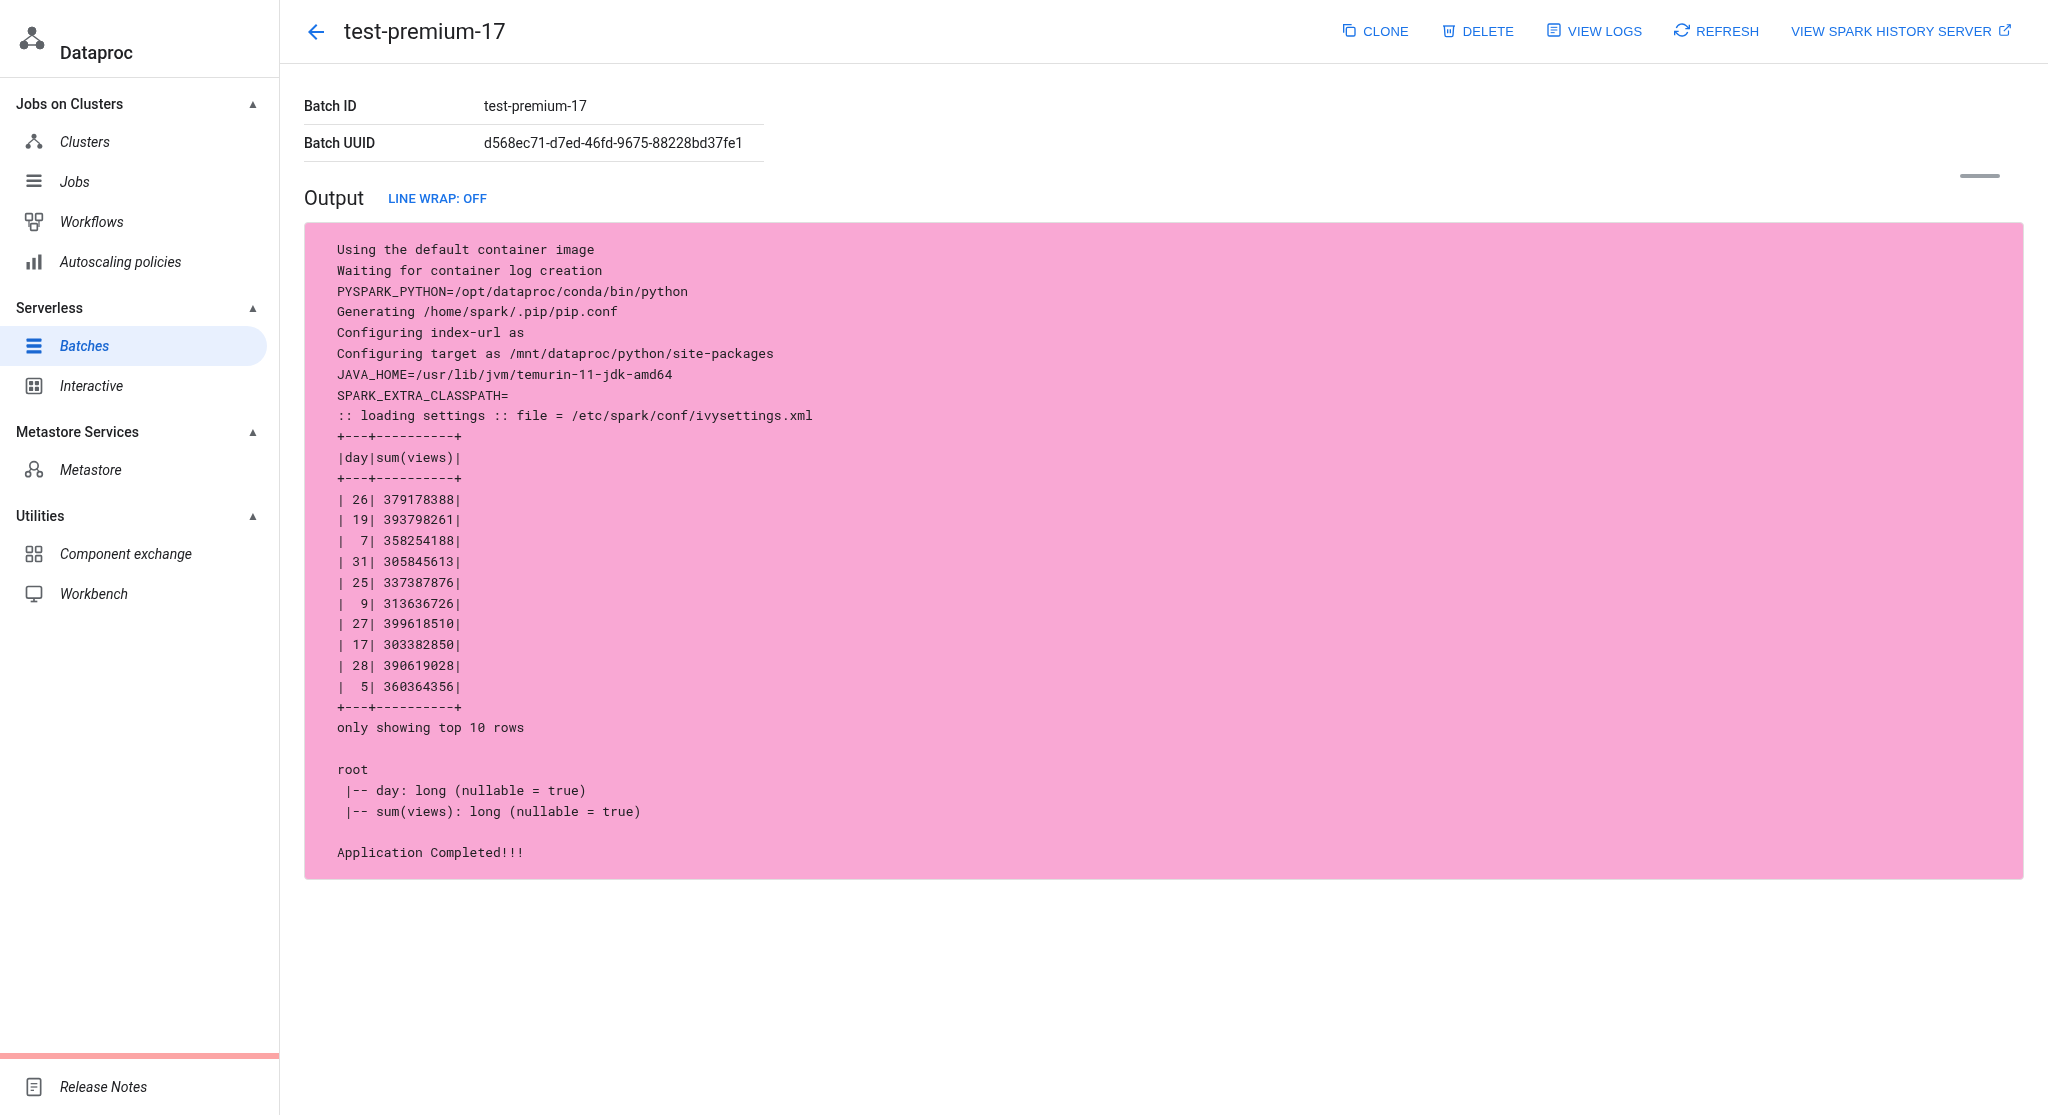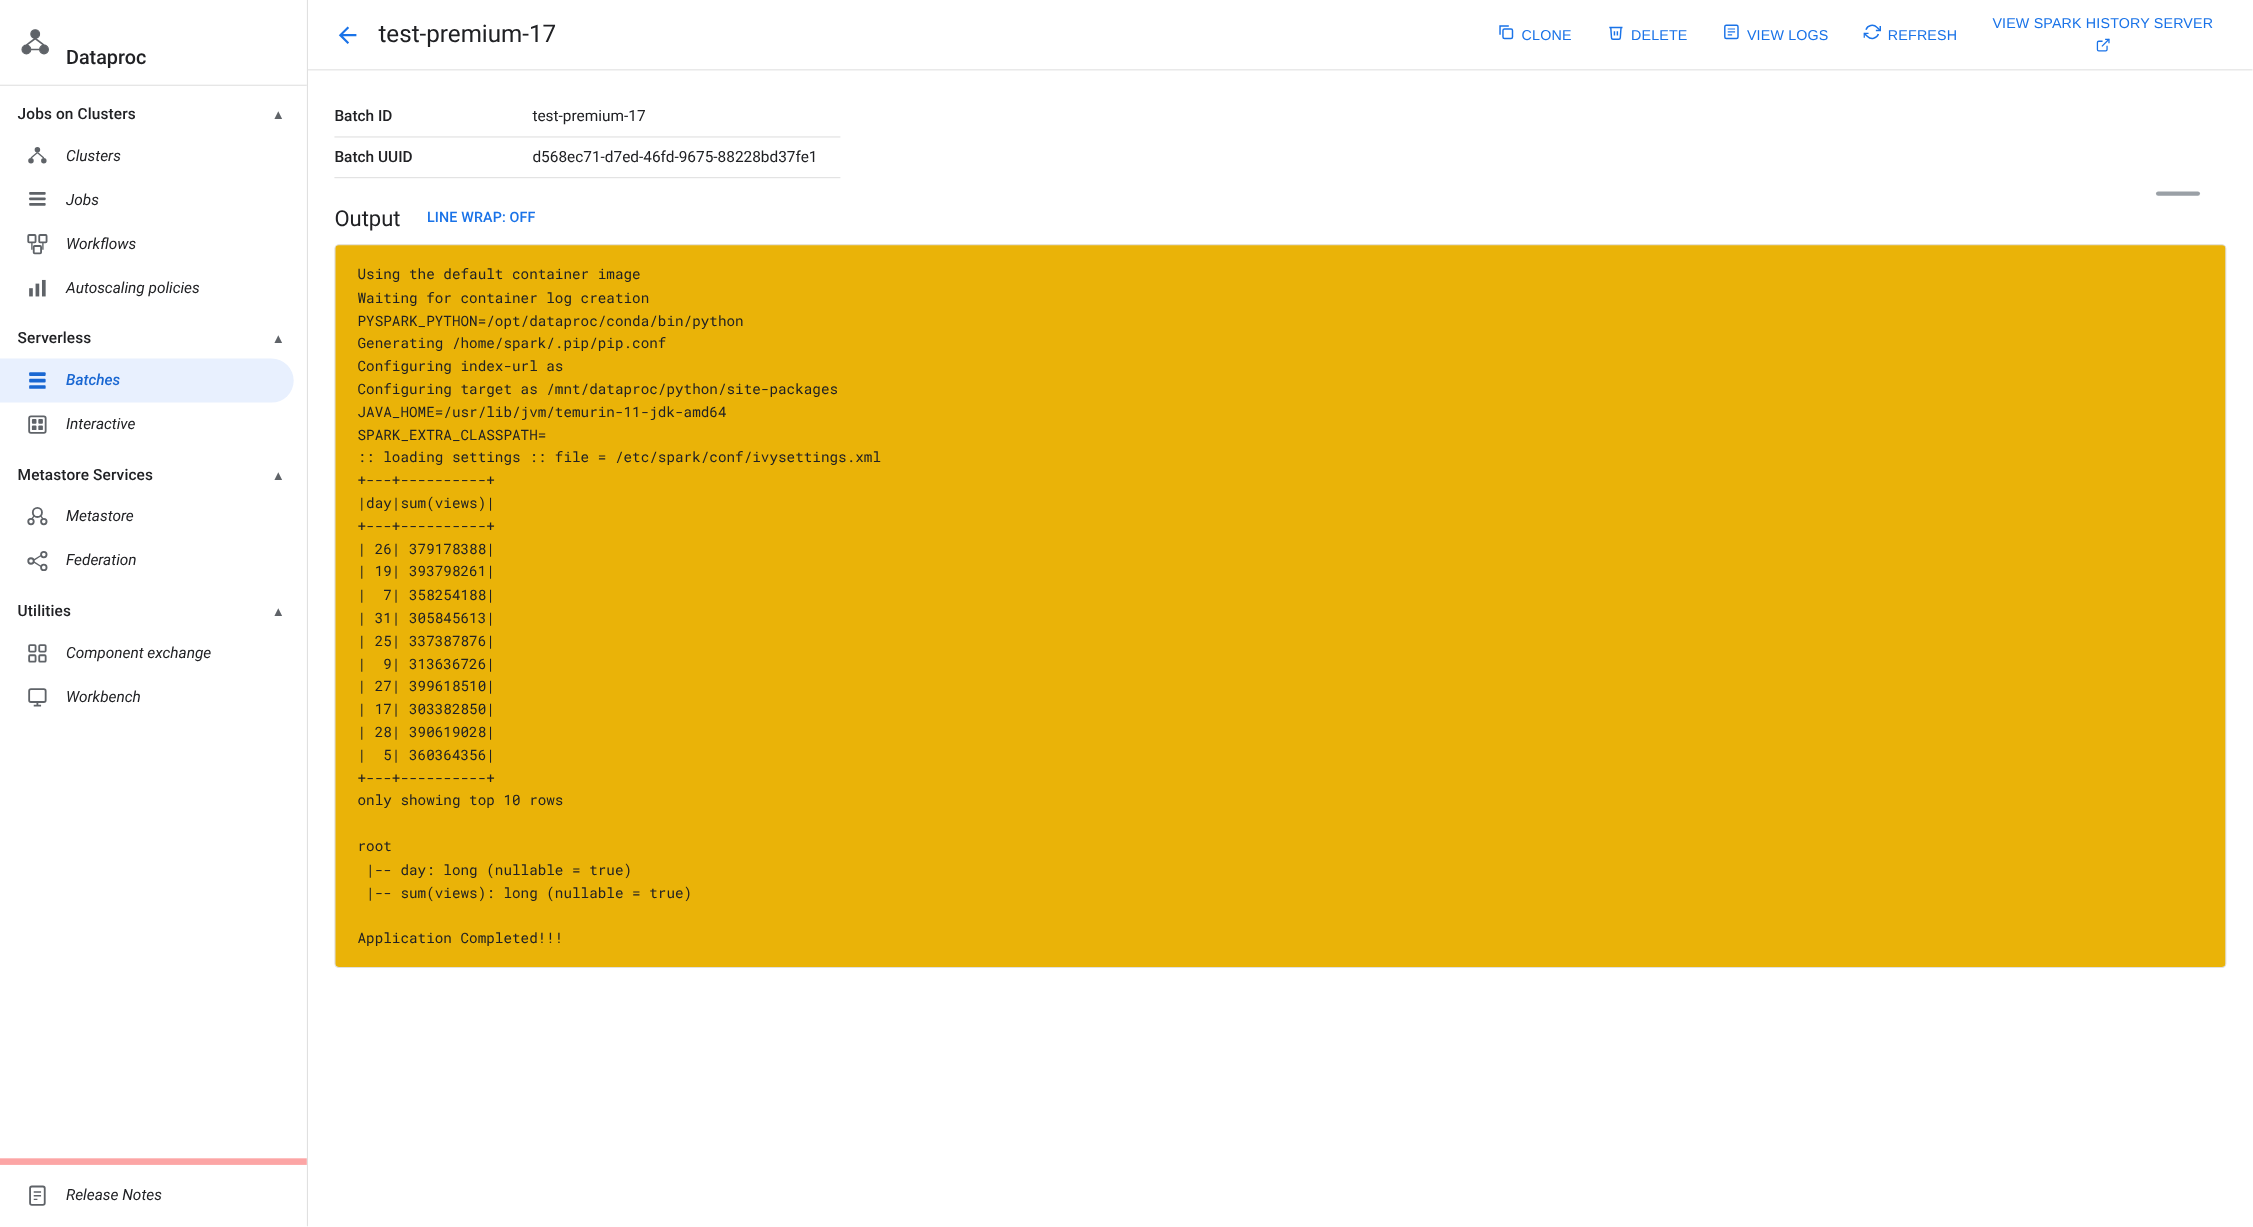--- a/index.html
+++ b/index.html
@@ -154,21 +154,20 @@
       padding: 8px 12px;
       border: none;
       background: none;
       color: #1a73e8;
       font-size: 13px;
       font-weight: 500;
       cursor: pointer;
       border-radius: 4px;
       text-transform: uppercase;
       letter-spacing: 0.01em;
-      flex-direction: column;
     }
 
     
     .content-area {
       flex: 1;
       overflow-y: auto;
       padding: 24px;
     }
 
     
@@ -225,24 +224,24 @@
       font-weight: 500;
       cursor: pointer;
       padding: 4px 8px;
       border-radius: 4px;
       text-transform: uppercase;
       letter-spacing: 0.01em;
     }
 
     
     .output-log {
-      background: #eab308;
+      background: #f9a8d4;
       border: 1px solid #e0e0e0;
       border-radius: 4px;
-      padding: 16px 20px;
+      padding: 16px 32px;
       font-family: 'Roboto Mono', 'Courier New', monospace;
       font-size: 13px;
       line-height: 1.6;
       color: #202124;
       white-space: pre;
       overflow-x: auto;
     }
   </style>
 </head>
 <body>
@@ -349,32 +348,20 @@
       <div class="item-icon">
         <svg width="20" height="20" viewBox="0 0 24 24" fill="currentColor">
             <circle cx="12" cy="7" r="5" fill="none" stroke="currentColor" stroke-width="2"></circle>
             <circle cx="5" cy="17" r="3" fill="none" stroke="currentColor" stroke-width="2"></circle>
             <circle cx="19" cy="17" r="3" fill="none" stroke="currentColor" stroke-width="2"></circle>
             <line x1="9" y1="10" x2="6" y2="14" stroke="currentColor" stroke-width="1.5"></line>
             <line x1="15" y1="10" x2="18" y2="14" stroke="currentColor" stroke-width="1.5"></line>
           </svg>
       </div>
       <span>Metastore</span>
-    </div>
-    <div class="sidebar-item">
-      <div class="item-icon">
-        <svg width="20" height="20" viewBox="0 0 24 24" fill="currentColor">
-            <circle cx="5" cy="12" r="3" fill="none" stroke="currentColor" stroke-width="2"></circle>
-            <circle cx="19" cy="5" r="3" fill="none" stroke="currentColor" stroke-width="2"></circle>
-            <circle cx="19" cy="19" r="3" fill="none" stroke="currentColor" stroke-width="2"></circle>
-            <line x1="8" y1="11" x2="16" y2="6" stroke="currentColor" stroke-width="1.5"></line>
-            <line x1="8" y1="13" x2="16" y2="18" stroke="currentColor" stroke-width="1.5"></line>
-          </svg>
-      </div>
-      <span>Federation</span>
     </div>
   </div>
 
   <div>
     <div class="sidebar-section-header">
       <span>Utilities</span>
       <div class="chevron-icon">▲</div>
     </div>
     <div class="sidebar-item">
       <div class="item-icon">

